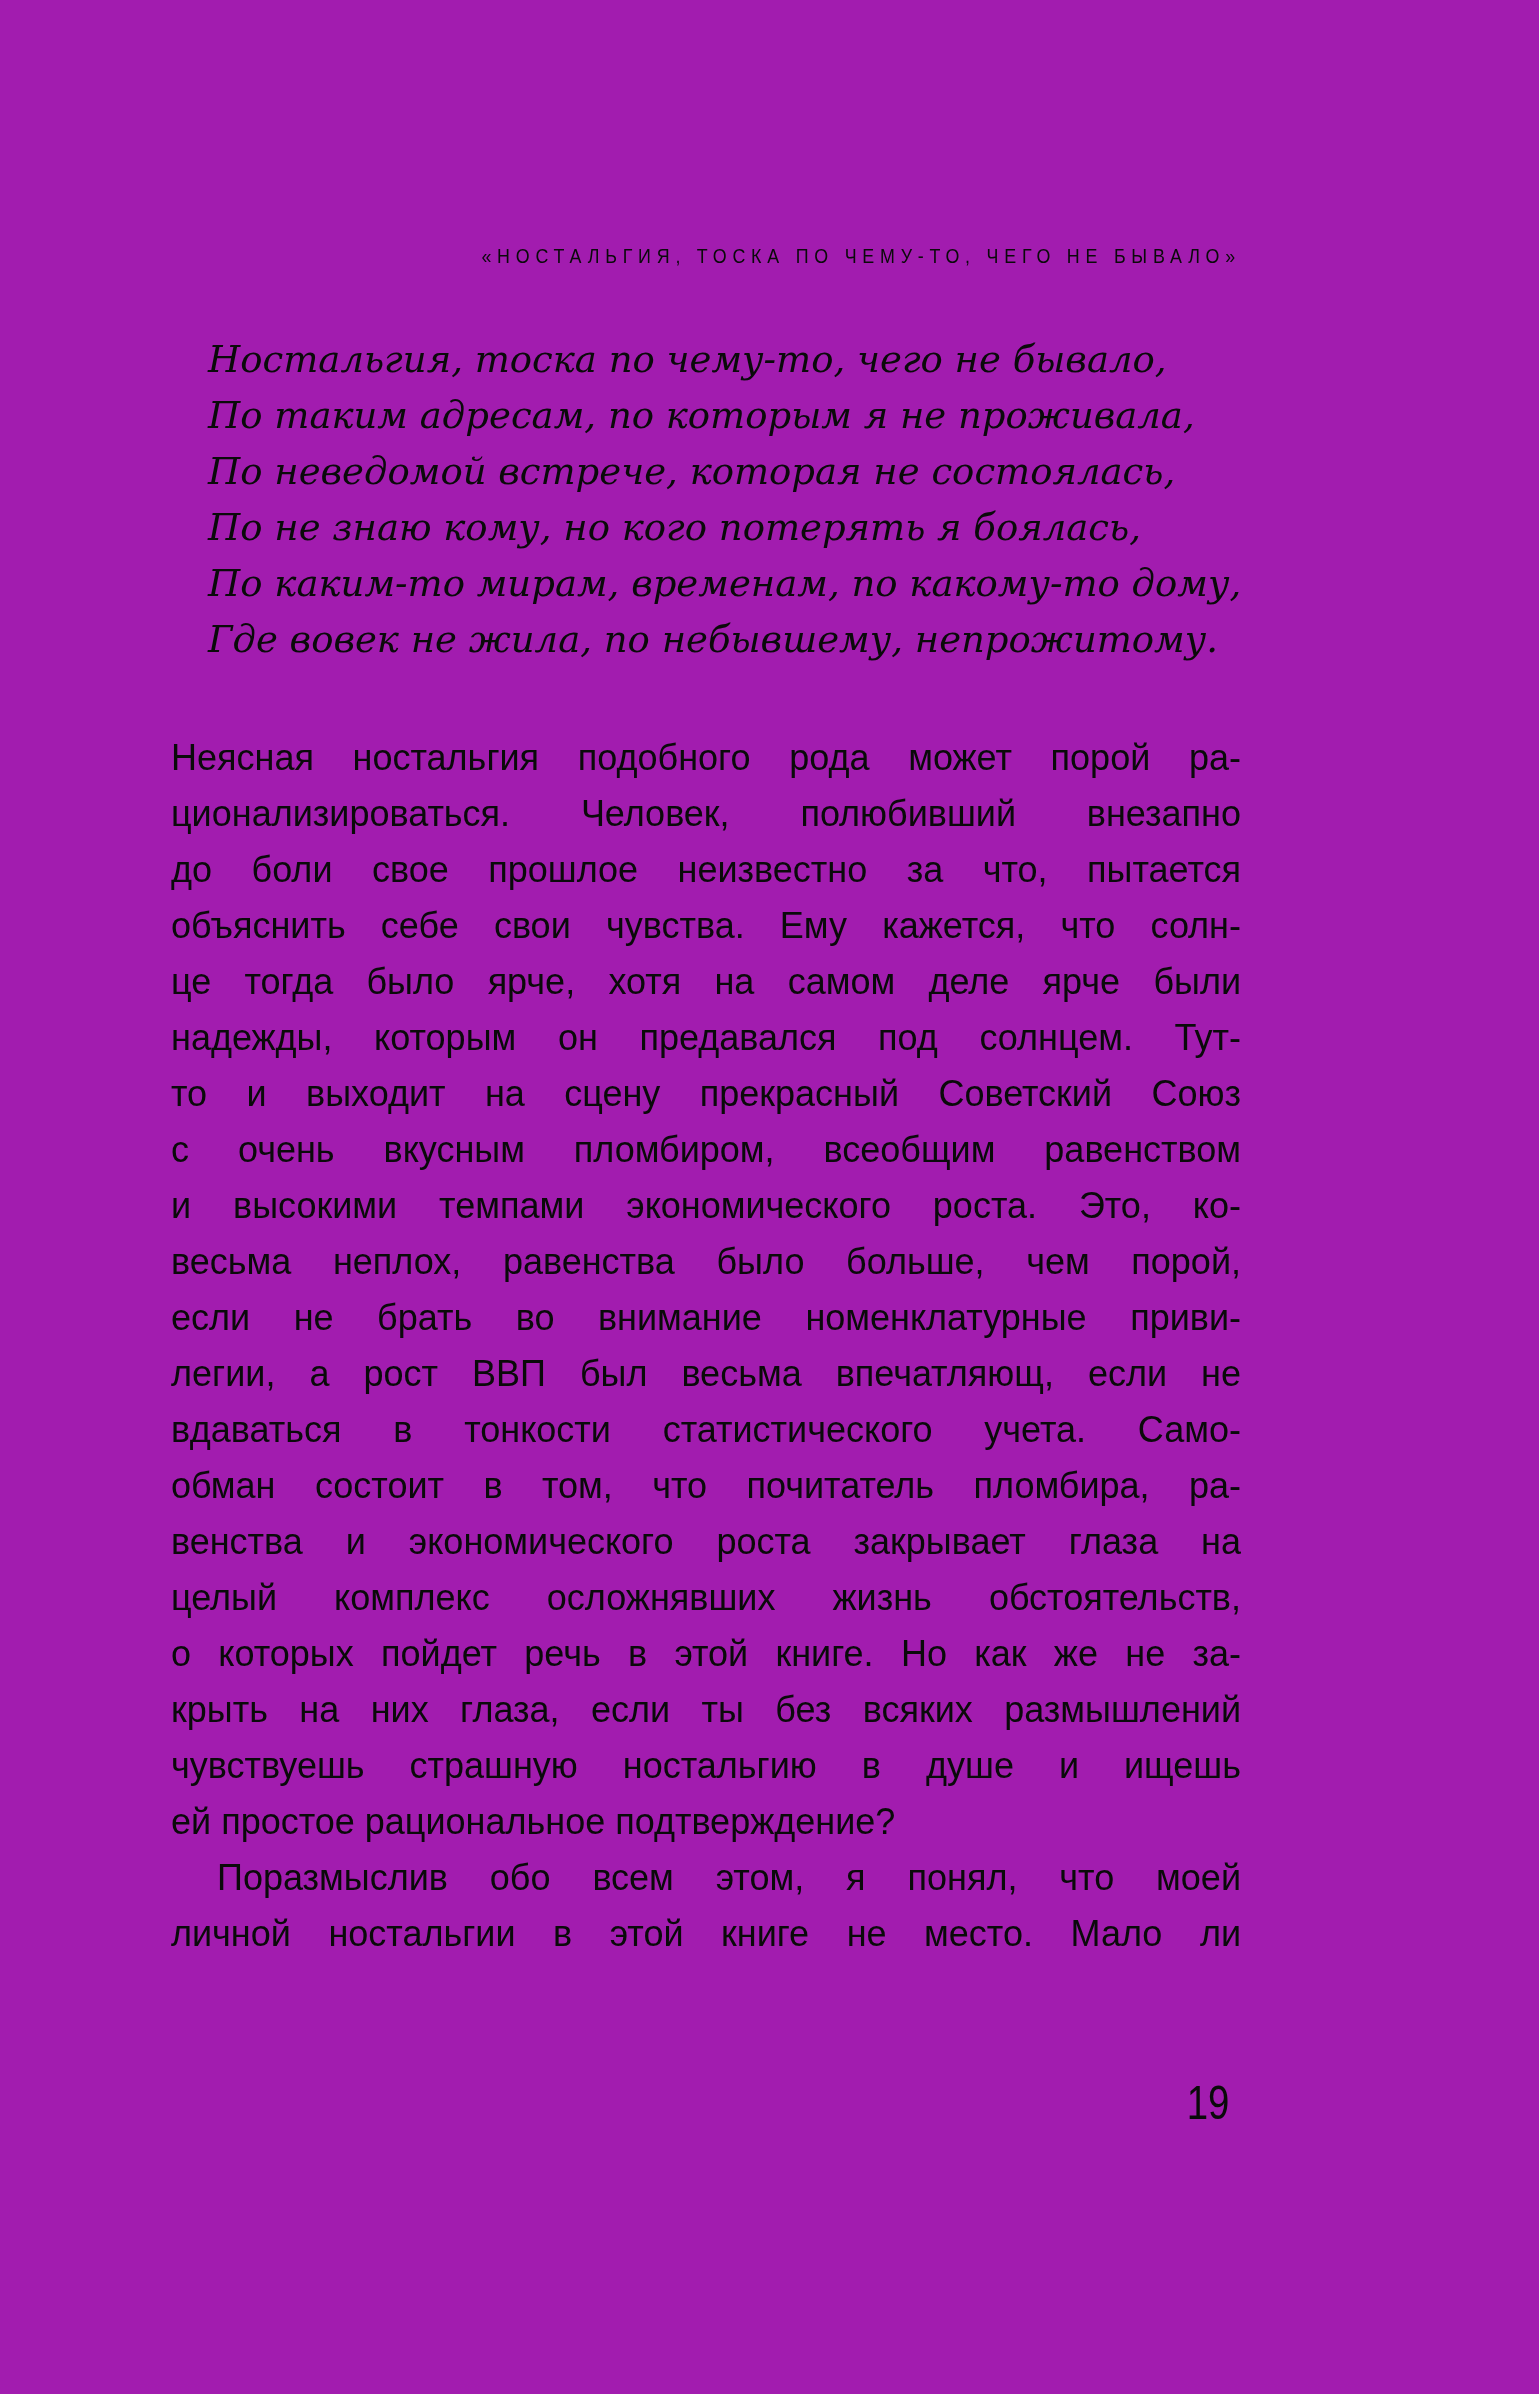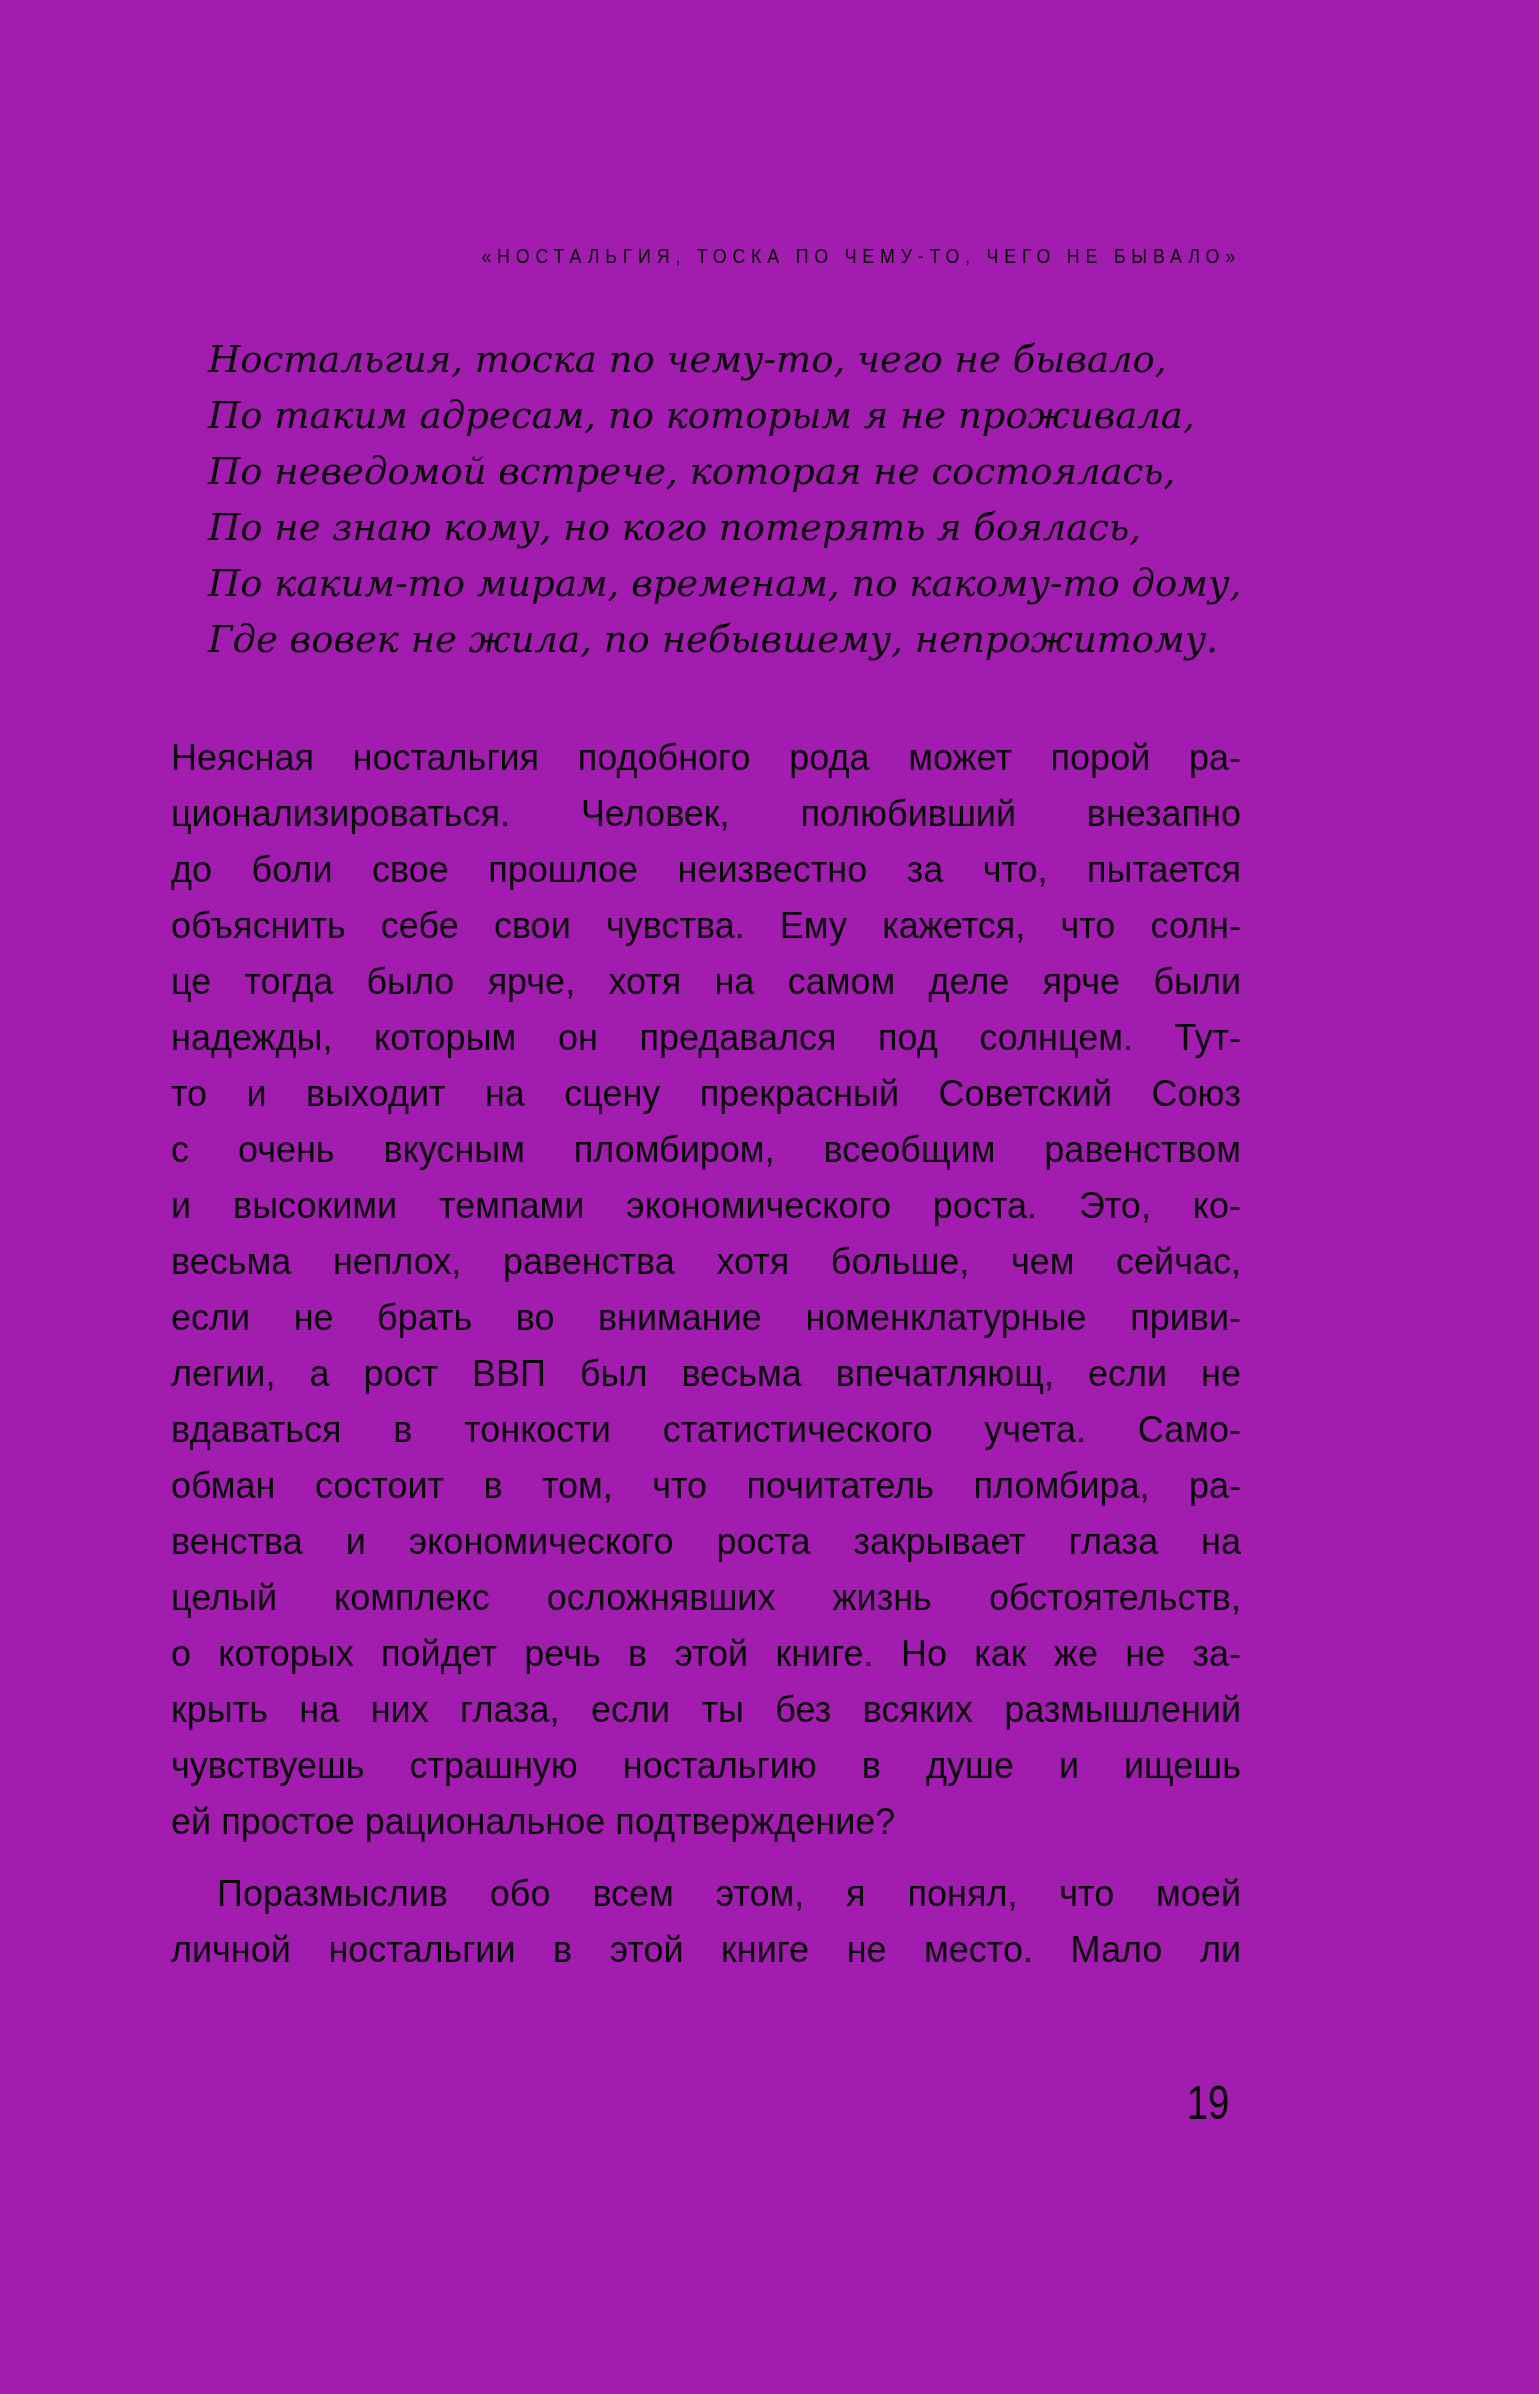--- a/index.html
+++ b/index.html
@@ -62,21 +62,20 @@
     height: 56px;
     overflow: hidden;
     text-align: justify;
     text-align-last: justify;
   }
   .text-line.para-end {
     text-align-last: left;
   }
   .text-line.indent {
     text-indent: 46px;
-    margin-top: 16px;
   }
 
   
   .page-number {
     position: absolute;
     top: 2077px;
     right: 310px;
     font-family: "Liberation Sans", sans-serif;
     font-size: 48px;
     line-height: 52px;
@@ -105,21 +104,21 @@
     <div>
       <div class="text-line">Неясная ностальгия подобного рода может порой ра-</div>
       <div class="text-line">ционализироваться. Человек, полюбивший внезапно</div>
       <div class="text-line">до боли свое прошлое неизвестно за что, пытается</div>
       <div class="text-line">объяснить себе свои чувства. Ему кажется, что солн-</div>
       <div class="text-line">це тогда было ярче, хотя на самом деле ярче были</div>
       <div class="text-line">надежды, которым он предавался под солнцем. Тут-</div>
       <div class="text-line">то и выходит на сцену прекрасный Советский Союз</div>
       <div class="text-line">с очень вкусным пломбиром, всеобщим равенством</div>
       <div class="text-line">и высокими темпами экономического роста. Это, ко-</div>
-      <div class="text-line">весьма неплох, равенства хотя больше, чем сейчас,</div>
+      <div class="text-line">весьма неплох, равенства было больше, чем порой,</div>
       <div class="text-line">если не брать во внимание номенклатурные приви-</div>
       <div class="text-line">легии, а рост ВВП был весьма впечатляющ, если не</div>
       <div class="text-line">вдаваться в тонкости статистического учета. Само-</div>
       <div class="text-line">обман состоит в том, что почитатель пломбира, ра-</div>
       <div class="text-line">венства и экономического роста закрывает глаза на</div>
       <div class="text-line">целый комплекс осложнявших жизнь обстоятельств,</div>
       <div class="text-line">о которых пойдет речь в этой книге. Но как же не за-</div>
       <div class="text-line">крыть на них глаза, если ты без всяких размышлений</div>
       <div class="text-line">чувствуешь страшную ностальгию в душе и ищешь</div>
       <div class="text-line para-end">ей простое рациональное подтверждение?</div>

